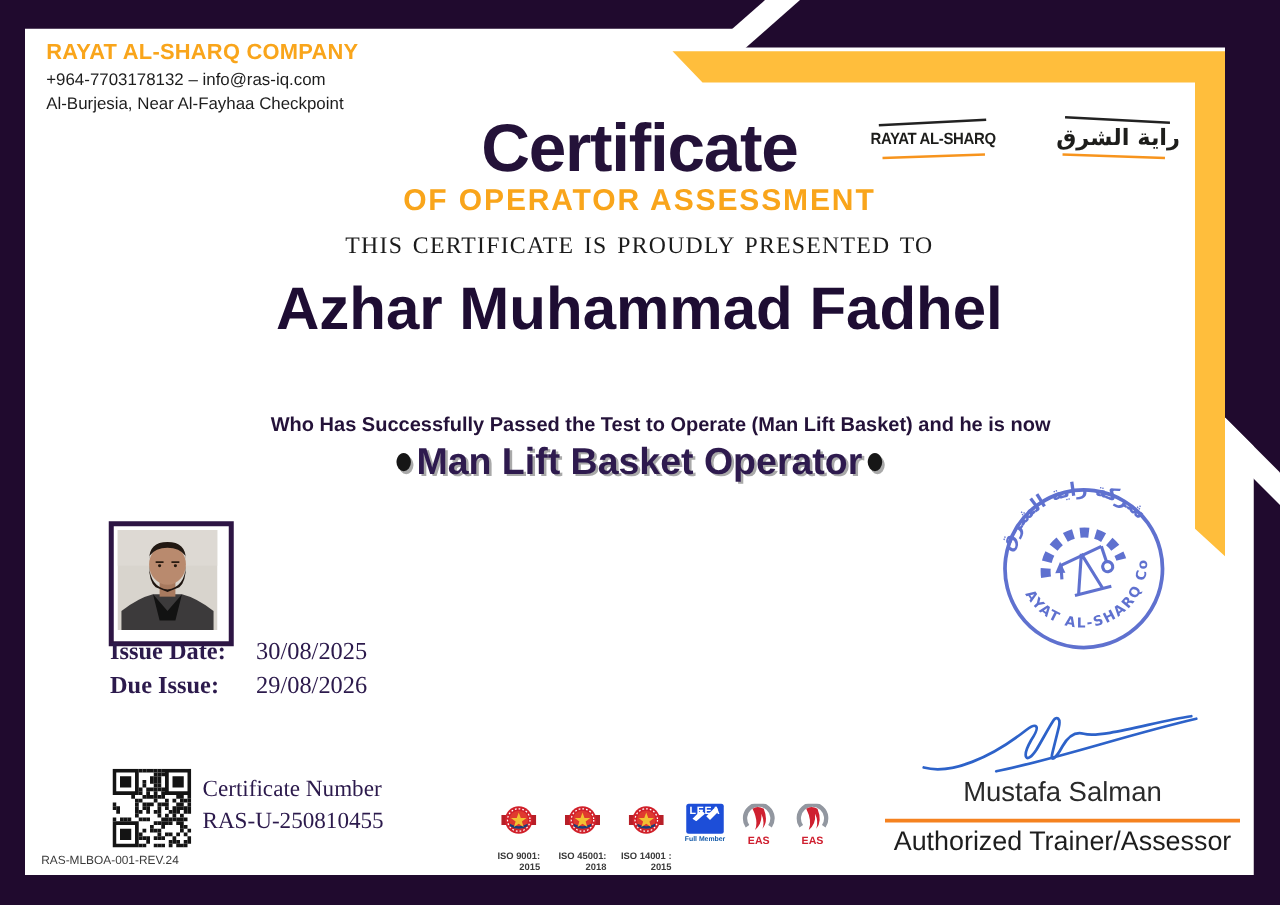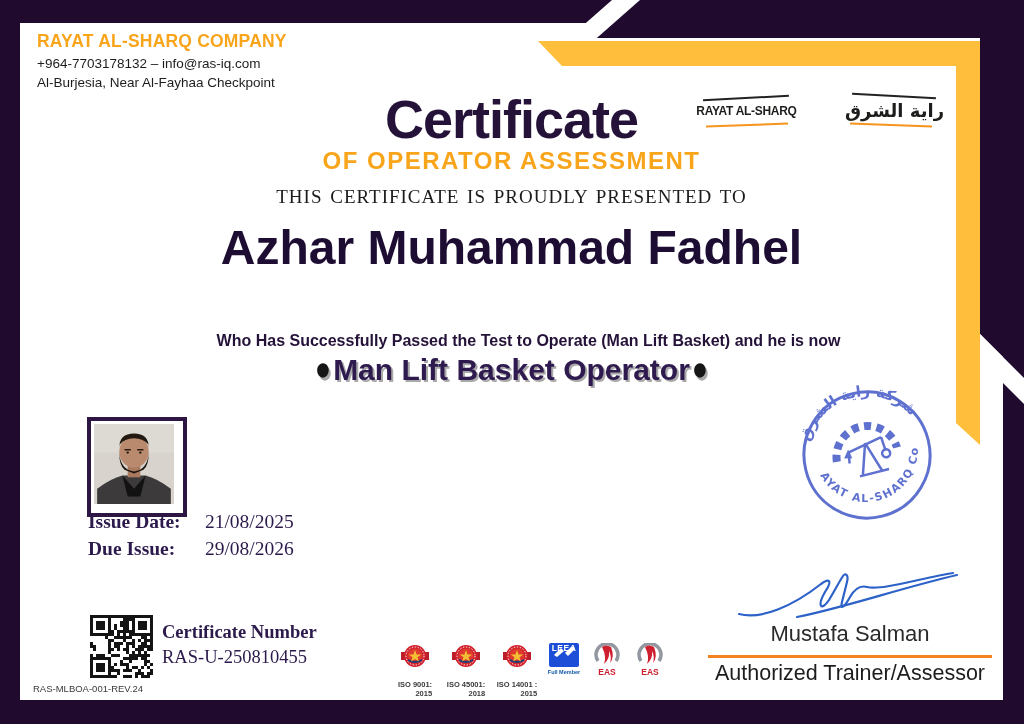--- a/index.html
+++ b/index.html
@@ -50,21 +50,21 @@
   
   .sig-svg{left:733px;top:566px;}
   .sig-name{left:708px;top:621px;width:284px;text-align:center;font-size:22px;color:#2a2a2a;}
   .sig-line{left:708px;top:655px;width:284px;height:2.5px;background:#f58220;}
   .sig-role{left:700px;top:661px;width:300px;text-align:center;font-size:21.5px;color:#1d1d1d;}
 
   
   .qr{left:90px;top:615px;width:63px;height:63px;}
   .certnum{left:162px;top:620px;font-family:"Liberation Serif",serif;color:#2c1a4c;
         font-size:18.5px;line-height:1.35;}
-  .certnum .cn-label{font-weight:bold;}
+  .certnum .cn-label{font-weight:normal;}
   .doccode{left:33px;top:683px;font-size:9.5px;color:#3a3a3a;}
 
   
   .badges{left:393px;top:643px;display:flex;gap:7px;align-items:flex-start;}
   .badge{display:flex;flex-direction:column;align-items:center;width:44px;}
   .badge.small{width:36px;}
   .btxt{font-size:7.5px;font-weight:bold;color:#3a3a3a;text-align:right;line-height:1.25;
         margin-top:11px;white-space:nowrap;}
   .leea-box{width:30px;height:24px;background:#1d4ed8;border-radius:2px;position:relative;
         display:flex;justify-content:center;overflow:hidden;}
@@ -149,21 +149,21 @@
       <path d="M24,30 Q25,48 38,50 Q51,48 52,30 Q52,44 47,48 L38,52 L29,48 Q24,44 24,30 Z" fill="#1f1510"></path>
       <path d="M29,27 L35,27 M41,27 L47,27" stroke="#2a1c12" stroke-width="1.6"></path>
       <circle cx="32" cy="30" r="1.2" fill="#23180f"></circle>
       <circle cx="44" cy="30" r="1.2" fill="#23180f"></circle>
     </svg>
   </div>
 
   <div class="abs details">
     <div class="drow">
       <span class="dlabel">Issue Date:</span>
-      <span>21/08/2025</span>
+      <span>30/08/2025</span>
     </div>
     <div class="drow">
       <span class="dlabel">Due Issue:</span>
       <span>29/08/2026</span>
     </div>
   </div>
 
   <svg class="abs stamp" width="150" height="150" viewBox="0 0 150 150">
     <g transform="rotate(-14 75 75)" fill="none" stroke="#4a5ec9">
       <circle cx="75" cy="75" r="63" stroke-width="3"></circle>

